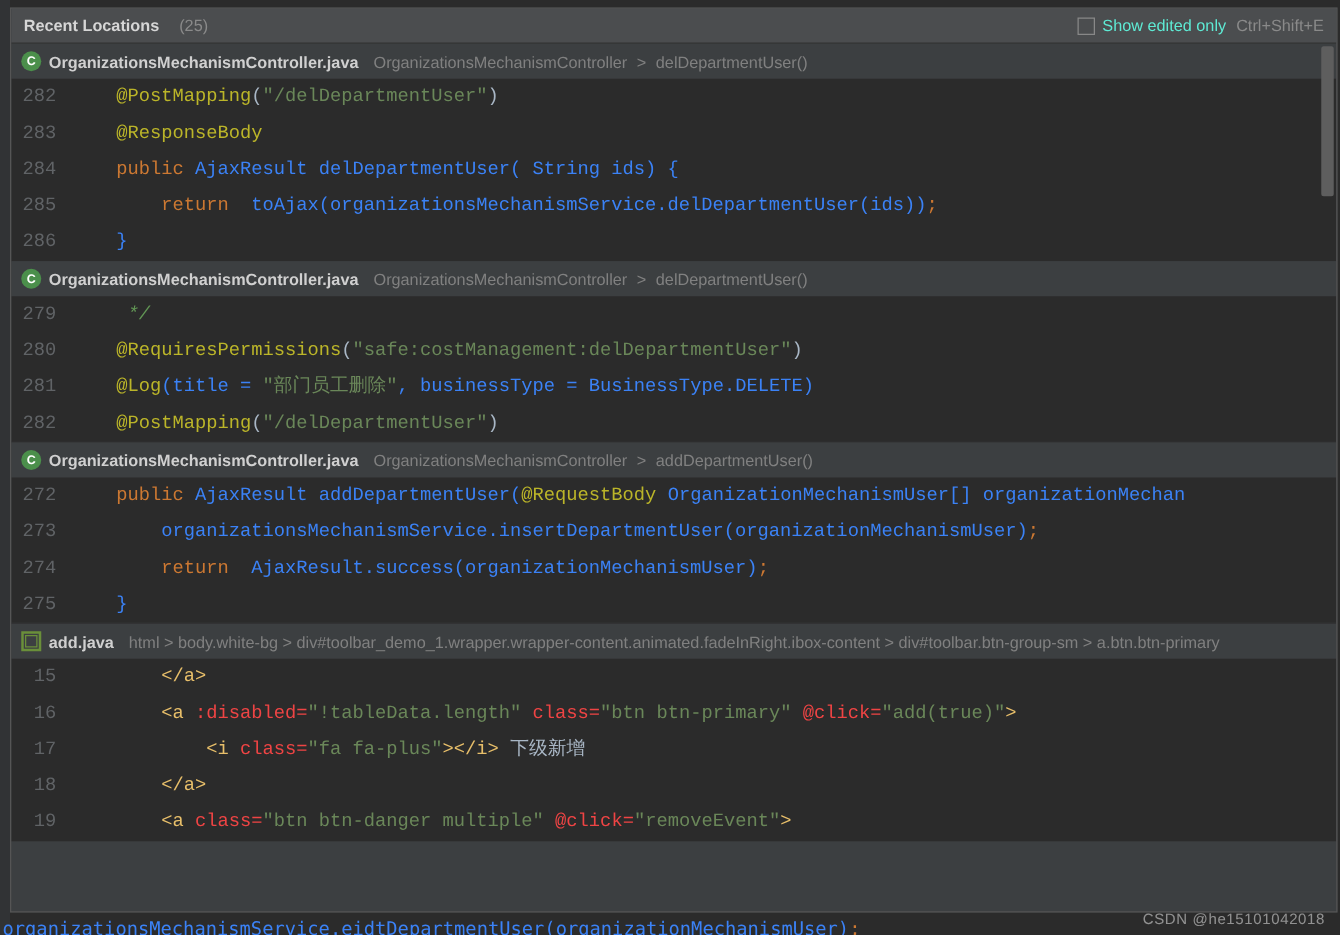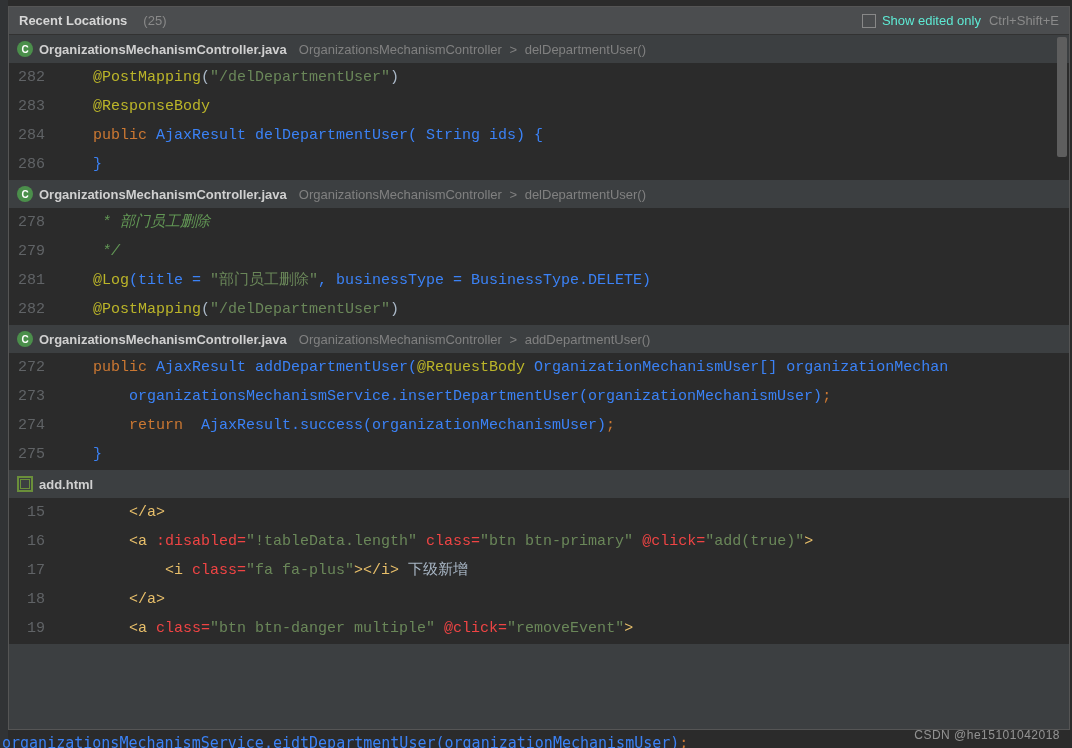--- a/index.html
+++ b/index.html
@@ -143,53 +143,55 @@
       <div class="entry">
         <div class="entry-header">
           <span class="file-icon">C</span>
           <span class="entry-file">OrganizationsMechanismController.java</span>
           <span class="entry-path"><span>OrganizationsMechanismController</span><span class="path-sep"> &gt; </span><span>delDepartmentUser()</span></span>
         </div>
         <div class="code-block">
           <div class="code-line"><span class="ln">282</span><span class="code"><span class="plain">    </span><span class="ann">@PostMapping</span><span class="punc">(</span><span class="str">"/delDepartmentUser"</span><span class="punc">)</span></span></div>
           <div class="code-line"><span class="ln">283</span><span class="code"><span class="plain">    </span><span class="ann">@ResponseBody</span></span></div>
           <div class="code-line"><span class="ln">284</span><span class="code"><span class="plain">    </span><span class="kw">public </span><span class="plain">AjaxResult delDepartmentUser( String ids) {</span></span></div>
+          <div class="code-line"><span class="ln">285</span><span class="code"><span class="plain">        </span><span class="kw">return  </span><span class="plain">toAjax(organizationsMechanismService.delDepartmentUser(ids))</span><span class="kw">;</span></span></div>
           <div class="code-line"><span class="ln">286</span><span class="code"><span class="plain">    }</span></span></div>
         </div>
       </div>
       <div class="entry">
         <div class="entry-header">
           <span class="file-icon">C</span>
           <span class="entry-file">OrganizationsMechanismController.java</span>
           <span class="entry-path"><span>OrganizationsMechanismController</span><span class="path-sep"> &gt; </span><span>delDepartmentUser()</span></span>
         </div>
         <div class="code-block">
-          <div class="code-line"><span class="ln">278</span><span class="code"><span class="comment">     * 部门员工删除</span></span></div>
           <div class="code-line"><span class="ln">279</span><span class="code"><span class="comment">     */</span></span></div>
+          <div class="code-line"><span class="ln">280</span><span class="code"><span class="plain">    </span><span class="ann">@RequiresPermissions</span><span class="punc">(</span><span class="str">"safe:costManagement:delDepartmentUser"</span><span class="punc">)</span></span></div>
           <div class="code-line"><span class="ln">281</span><span class="code"><span class="plain">    </span><span class="ann">@Log</span><span class="plain">(title = </span><span class="str">"部门员工删除"</span><span class="plain">, businessType = BusinessType.DELETE)</span></span></div>
           <div class="code-line"><span class="ln">282</span><span class="code"><span class="plain">    </span><span class="ann">@PostMapping</span><span class="punc">(</span><span class="str">"/delDepartmentUser"</span><span class="punc">)</span></span></div>
         </div>
       </div>
       <div class="entry">
         <div class="entry-header">
           <span class="file-icon">C</span>
           <span class="entry-file">OrganizationsMechanismController.java</span>
           <span class="entry-path"><span>OrganizationsMechanismController</span><span class="path-sep"> &gt; </span><span>addDepartmentUser()</span></span>
         </div>
         <div class="code-block">
           <div class="code-line"><span class="ln">272</span><span class="code"><span class="plain">    </span><span class="kw">public </span><span class="plain">AjaxResult addDepartmentUser(</span><span class="ann">@RequestBody </span><span class="plain">OrganizationMechanismUser[] organizationMechan</span></span></div>
           <div class="code-line"><span class="ln">273</span><span class="code"><span class="plain">        organizationsMechanismService.insertDepartmentUser(organizationMechanismUser)</span><span class="kw">;</span></span></div>
           <div class="code-line"><span class="ln">274</span><span class="code"><span class="plain">        </span><span class="kw">return  </span><span class="plain">AjaxResult.success(organizationMechanismUser)</span><span class="kw">;</span></span></div>
           <div class="code-line"><span class="ln">275</span><span class="code"><span class="plain">    }</span></span></div>
         </div>
       </div>
       <div class="entry">
         <div class="entry-header">
           <span class="html-icon"></span>
-          <span class="entry-file">add.html</span>
+          <span class="entry-file">add.java</span>
+          <span class="entry-path">html  &gt;  body.white-bg  &gt;  div#toolbar_demo_1.wrapper.wrapper-content.animated.fadeInRight.ibox-content  &gt;  div#toolbar.btn-group-sm  &gt;  a.btn.btn-primary</span>
         </div>
         <div class="code-block">
           <div class="code-line"><span class="ln">15</span><span class="code"><span class="plain">        </span><span class="tag">&lt;/a&gt;</span></span></div>
           <div class="code-line"><span class="ln">16</span><span class="code"><span class="plain">        </span><span class="tag">&lt;a </span><span class="attrn">:disabled=</span><span class="str">"!tableData.length" </span><span class="attrn">class=</span><span class="str">"btn btn-primary" </span><span class="attrn">@click=</span><span class="str">"add(true)"</span><span class="tag">&gt;</span></span></div>
           <div class="code-line"><span class="ln">17</span><span class="code"><span class="plain">            </span><span class="tag">&lt;i </span><span class="attrn">class=</span><span class="str">"fa fa-plus"</span><span class="tag">&gt;&lt;/i&gt; </span><span class="text-cn">下级新增</span></span></div>
           <div class="code-line"><span class="ln">18</span><span class="code"><span class="plain">        </span><span class="tag">&lt;/a&gt;</span></span></div>
           <div class="code-line"><span class="ln">19</span><span class="code"><span class="plain">        </span><span class="tag">&lt;a </span><span class="attrn">class=</span><span class="str">"btn btn-danger multiple" </span><span class="attrn">@click=</span><span class="str">"removeEvent"</span><span class="tag">&gt;</span></span></div>
         </div>
       </div>
     </div>

